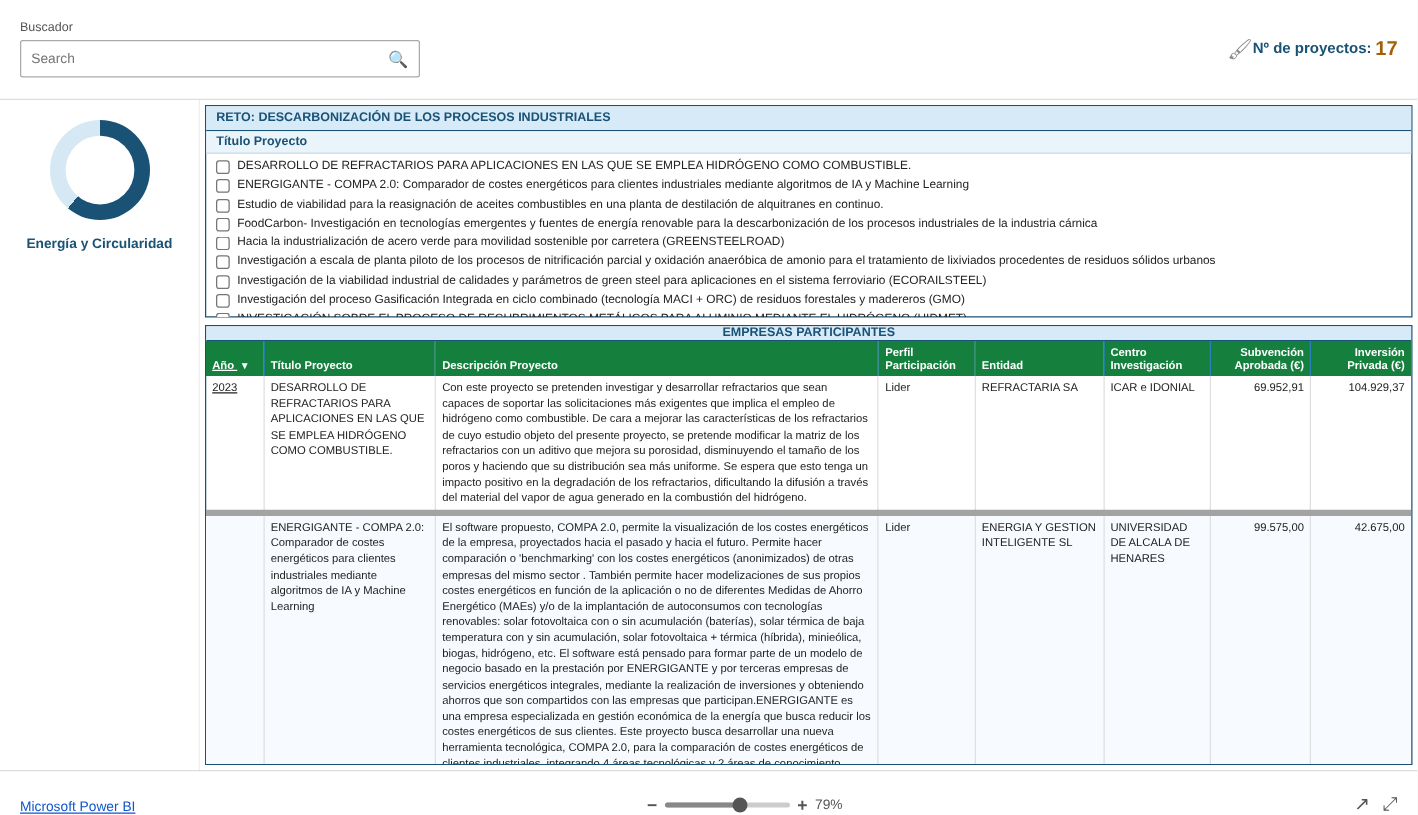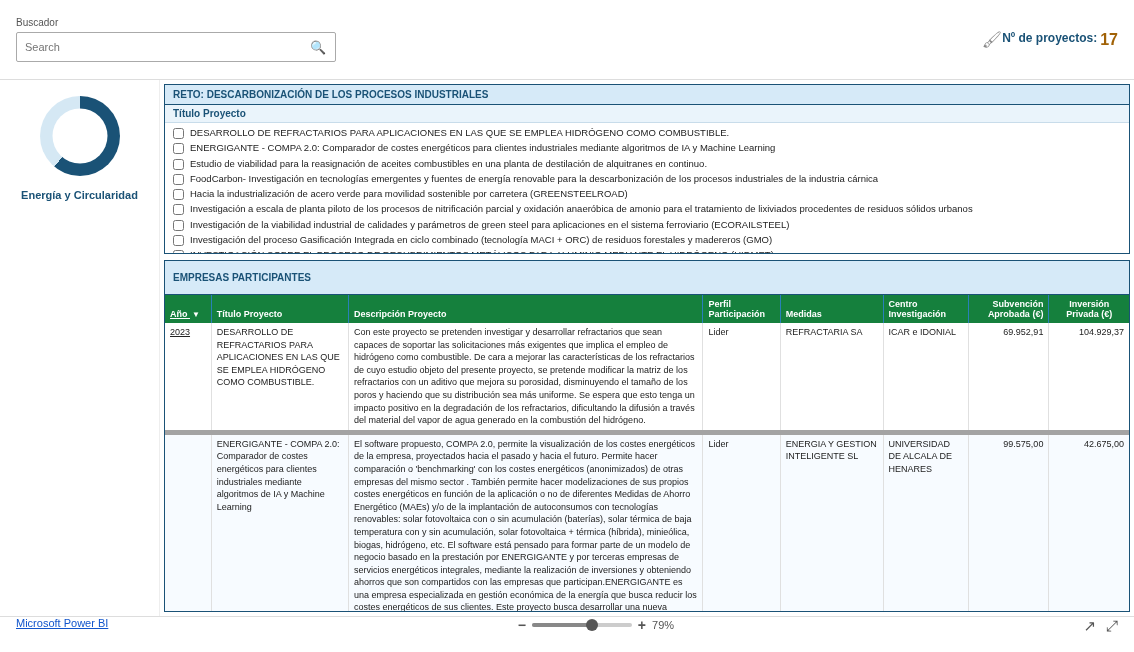--- a/index.html
+++ b/index.html
@@ -201,26 +201,27 @@
     
     .table-section {
       flex: 1;
       border: 1px solid #1a5276;
       display: flex;
       flex-direction: column;
       overflow: hidden;
     }
     .table-header-label {
       background: #d6eaf8;
-      padding: 11px 8px;
+      padding: 0 8px;
       font-size: 10px;
       font-weight: 700;
       color: #1a5276;
       border-bottom: 1px solid #1a5276;
       flex-shrink: 0;
+      text-align: center;
     }
     .table-wrapper {
       overflow: auto;
       flex: 1;
     }
     table {
       width: 100%;
       border-collapse: collapse;
       font-size: 9px;
     }
@@ -228,21 +229,21 @@
       background: #15803d;
       color: #fff;
       padding: 4px 5px;
       text-align: left;
       font-size: 9px;
       font-weight: 600;
       border-right: 1px solid #2980b9;
       vertical-align: bottom;
       white-space: nowrap;
     }
-    thead th:last-child { border-right: none; text-align: center; }
+    thead th:last-child { border-right: none; }
     tbody tr {
       border-bottom: 5px solid #a3a3a3;
     }
     tbody tr:nth-child(even) {
       background: #f7fbff;
     }
     tbody td {
       padding: 3px 5px;
       vertical-align: top;
       border-right: 1px solid #e0e0e0;
@@ -258,21 +259,21 @@
     .col-entity { width: 90px; }
     .col-centro { width: 75px; }
     .col-sub { width: 70px; text-align: right; }
     .col-inv { width: 70px; text-align: right; }
     
     .footer {
       height: 36px;
       background: #fff;
       border-top: 1px solid #ddd;
       display: flex;
-      align-items: flex-start;
+      align-items: flex-end;
       justify-content: space-between;
       padding: 0 16px;
       flex-shrink: 0;
     }
     .footer-link {
       color: #1155cc;
       font-size: 11px;
       text-decoration: underline;
       cursor: pointer;
     }
@@ -408,21 +409,21 @@
         <div class="table-wrapper">
           <table>
             <thead>
               <tr>
                 <th class="col-year th-ano">
                   Año <span class="sort-arrow">▼</span>
                 </th>
                 <th class="col-title">Título Proyecto</th>
                 <th class="col-desc">Descripción Proyecto</th>
                 <th class="col-profile">Perfil<br>Participación</th>
-                <th class="col-entity">Medidas</th>
+                <th class="col-entity">Entidad</th>
                 <th class="col-centro">Centro<br>Investigación</th>
                 <th class="col-sub">Subvención<br>Aprobada (€)</th>
                 <th class="col-inv">Inversión<br>Privada (€)</th>
               </tr>
             </thead>
             <tbody id="table-body-container">
             <tr>
                   <td class="col-year">2023</td>
                   <td class="col-title">DESARROLLO DE REFRACTARIOS PARA APLICACIONES EN LAS QUE SE EMPLEA HIDRÓGENO COMO COMBUSTIBLE.</td>
                   <td class="col-desc">Con este proyecto se pretenden investigar y desarrollar refractarios que sean capaces de soportar las solicitaciones más exigentes que implica el empleo de hidrógeno como combustible.

